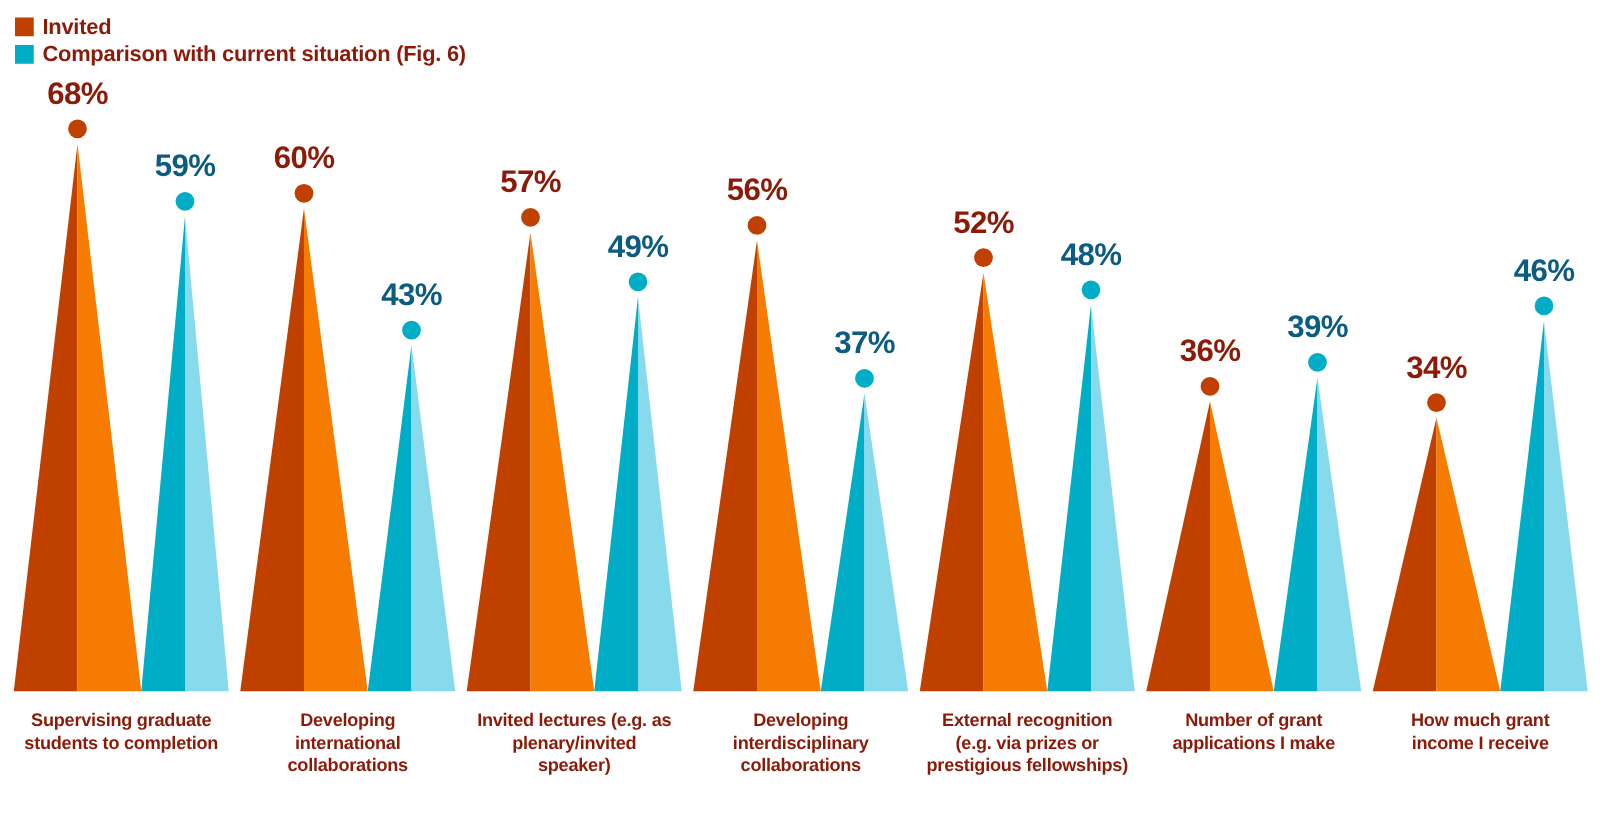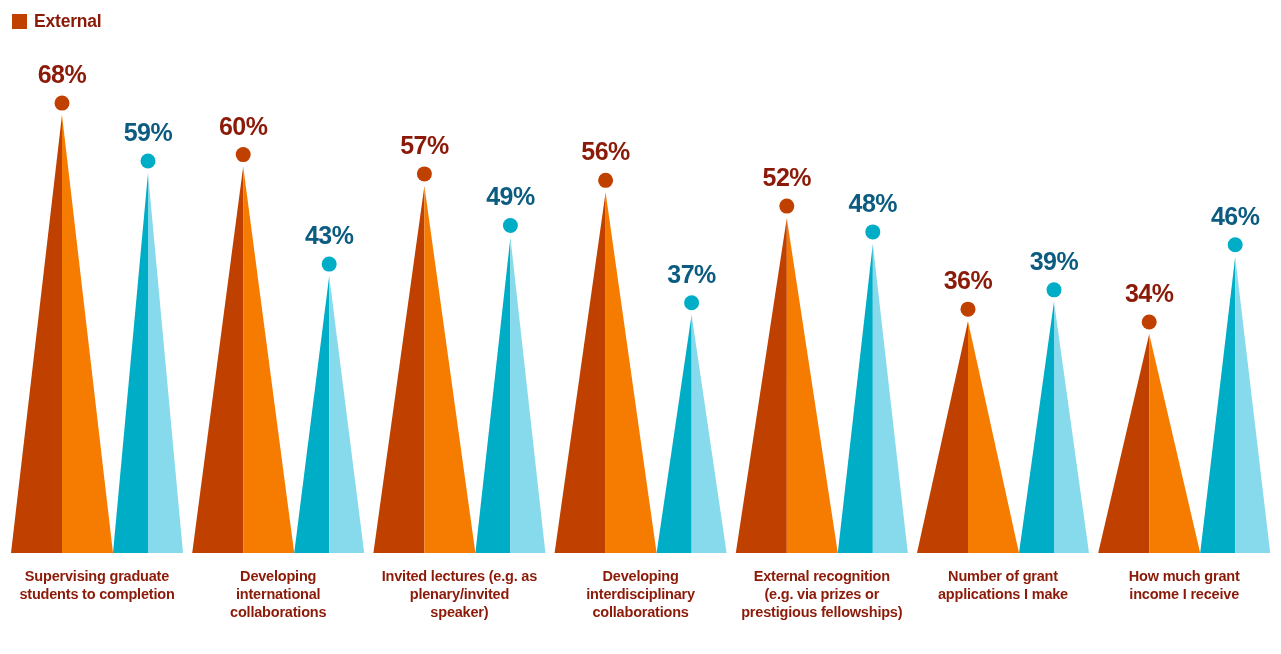--- a/index.html
+++ b/index.html
@@ -53,23 +53,27 @@
     letter-spacing: -0.2px;
   }
 </style>
 </head>
 <body>
 
 <div id="chart-root">
 
   <div class="legend-row" id="legend-row-0" style="left:12px; top:11px;">
     <span class="legend-swatch" id="legend-swatch-0" style="background: rgb(192, 64, 0);"></span>
-    <span class="legend-text" id="legend-text-0" style="color: rgb(139, 26, 8);">External</span>
+    <span class="legend-text" id="legend-text-0" style="color: rgb(139, 26, 8);">Invited</span>
   </div>
 
+  <div class="legend-row" id="legend-row-1" style="left:12px; top:33px;">
+    <span class="legend-swatch" id="legend-swatch-1" style="background: rgb(0, 173, 198);"></span>
+    <span class="legend-text" id="legend-text-1" style="color: rgb(139, 26, 8);">Comparison with current situation (Fig. 6)</span>
+  </div>
 
   <svg id="chart-svg" width="1281" height="654" viewBox="0 0 1281 654" xmlns="http://www.w3.org/2000/svg">
       <g>
         <polygon points="62,115.07999999999998 11,553 62,553" fill="#C04000"></polygon>
         <polygon points="62,115.07999999999998 62,553 113,553" fill="#F57C00"></polygon>
         <circle cx="62" cy="103.07999999999998" r="7.5" fill="#C04000"></circle>
         <text x="62" y="83.07999999999998" text-anchor="middle" fill="#8B1A08" class="value-label">68%</text>
         <polygon points="148,173.03999999999996 113,553 148,553" fill="#00ADC6"></polygon>
         <polygon points="148,173.03999999999996 148,553 183,553" fill="#87D9EC"></polygon>
         <circle cx="148" cy="161.03999999999996" r="7.5" fill="#00ADC6"></circle>

